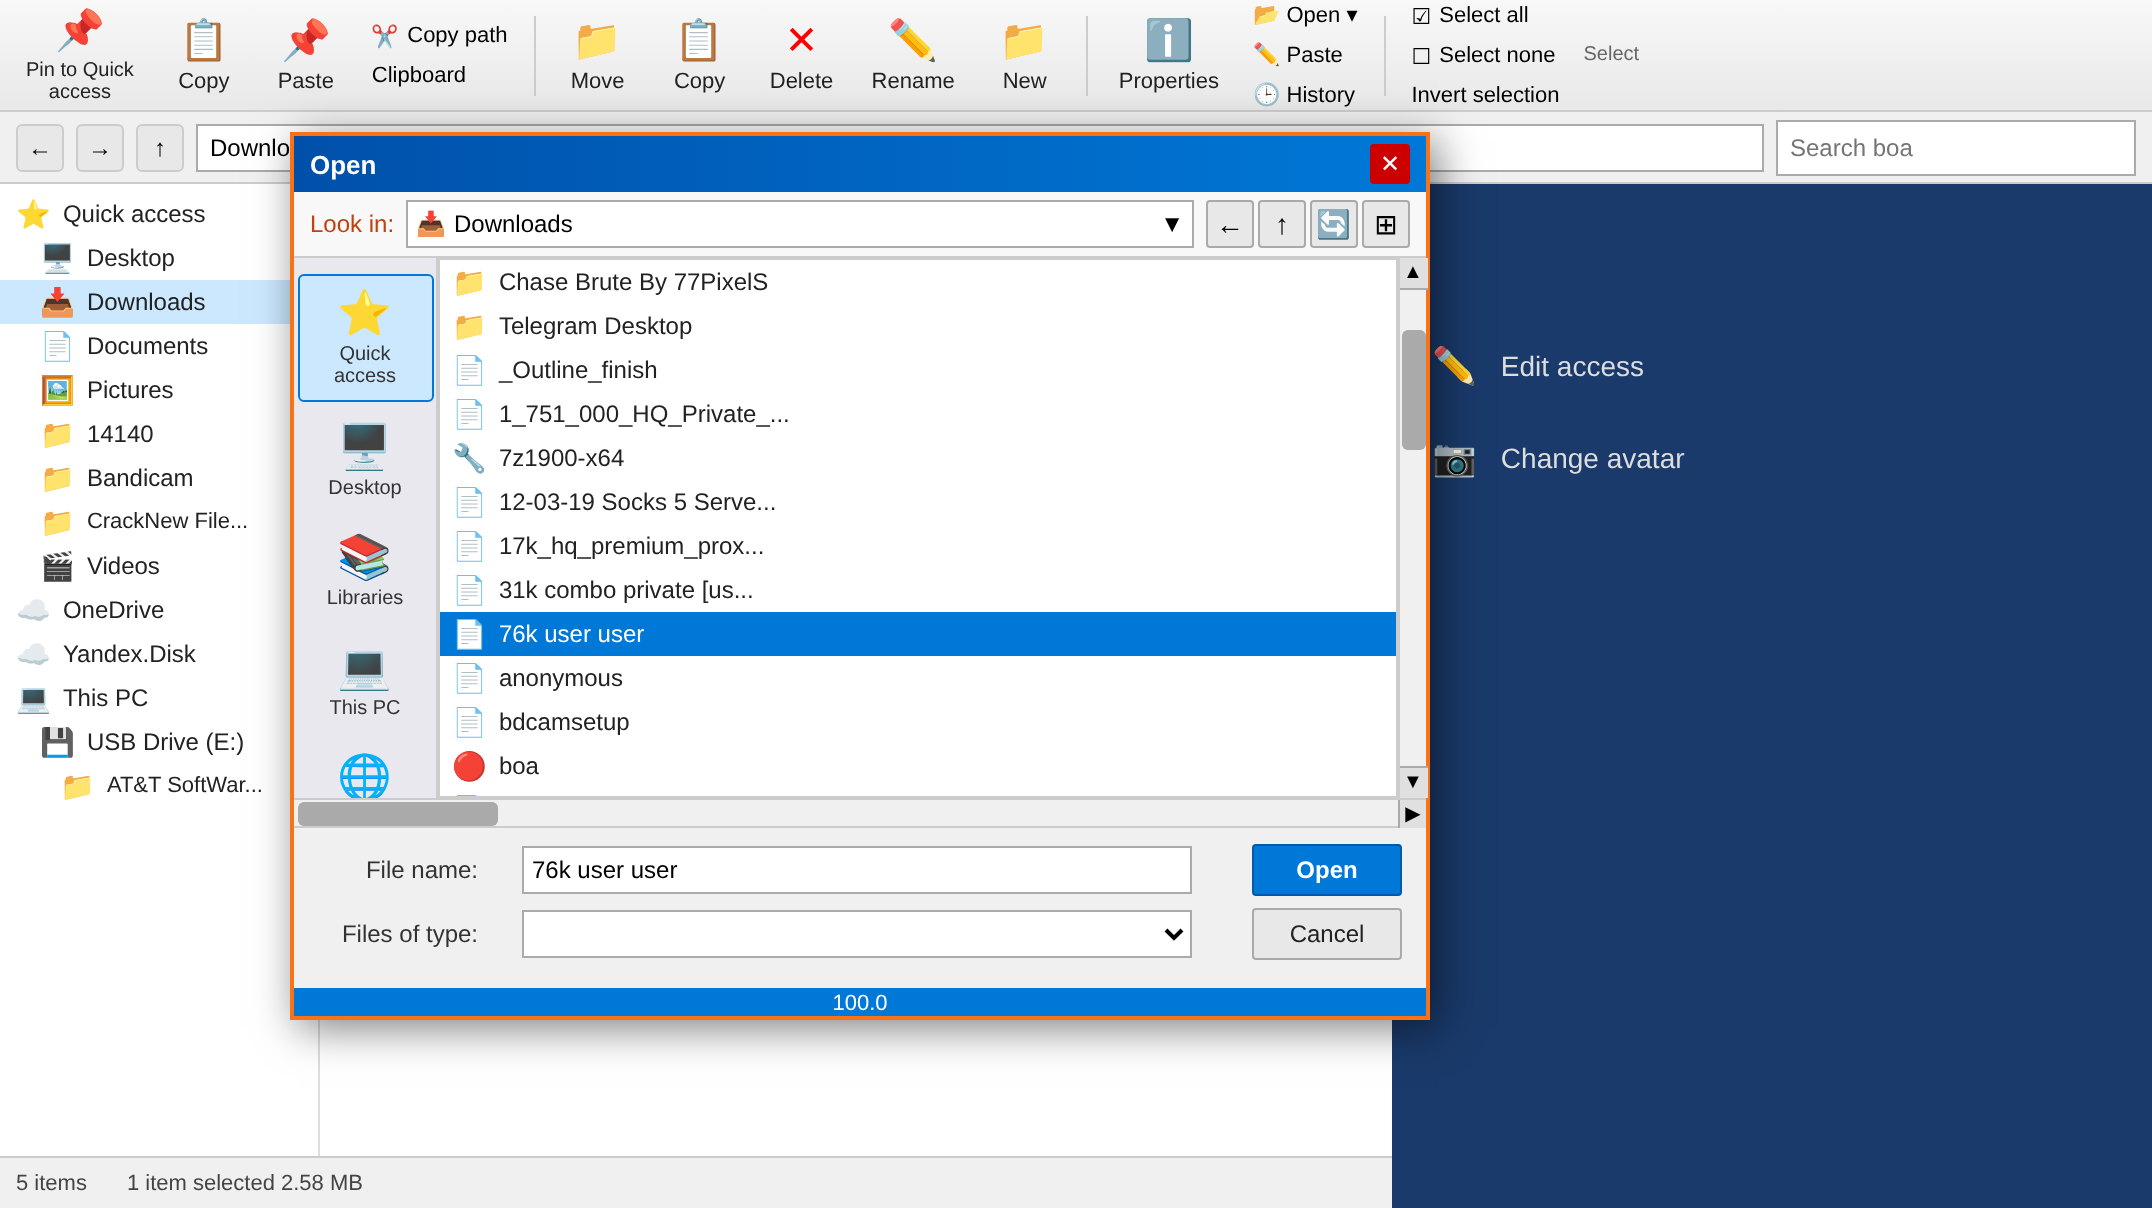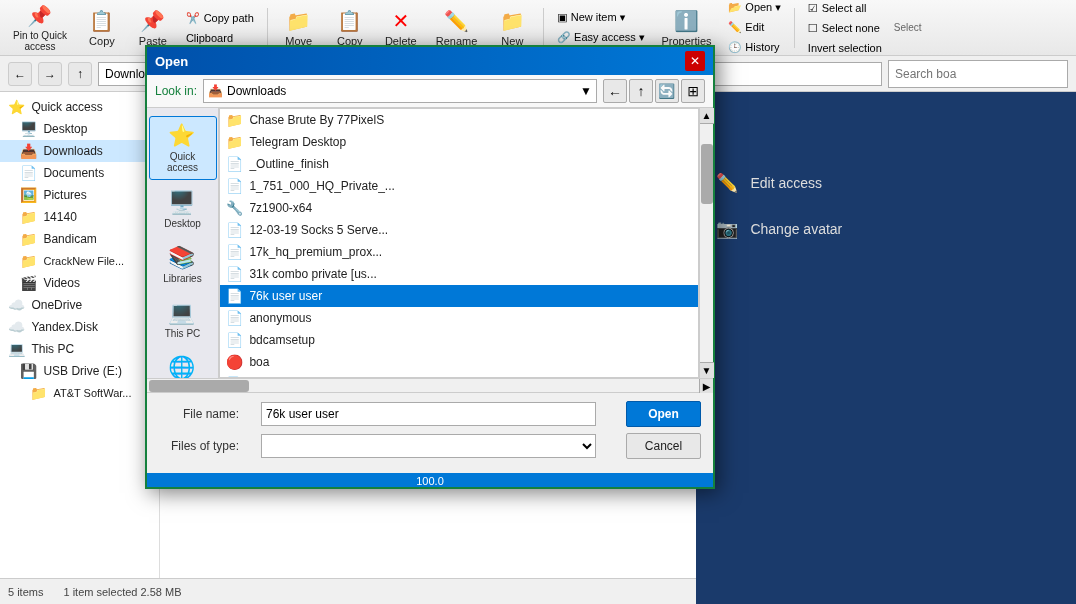--- a/index.html
+++ b/index.html
@@ -208,24 +208,24 @@
       color: #ddd;
       font-size: 14px;
       cursor: pointer;
       padding: 4px 0;
     }
     .right-panel-item .icon { font-size: 18px; color: #aaa; }
 
     
     .open-dialog {
       position: absolute;
-      top: 45px; left: 145px;
+      top: 66px; left: 145px;
       width: 570px;
       background: #f0f0f0;
-      border: 2px solid #15803d;
+      border: 2px solid #f97316;
       box-shadow: 4px 4px 20px rgba(0,0,0,0.5);
       z-index: 100;
     }
     .dialog-titlebar {
       background: linear-gradient(to right, #0050aa, #0078d7);
       color: white;
       padding: 4px 8px;
       display: flex;
       align-items: center;
       justify-content: space-between;
@@ -246,21 +246,21 @@
     .dialog-toolbar {
       background: #f8f8f8;
       border-bottom: 1px solid #ccc;
       padding: 4px 8px;
       display: flex;
       align-items: center;
       gap: 6px;
     }
     .dialog-lookin-label {
       font-size: 12px;
-      color: #15803d;
+      color: #c2410c;
       white-space: nowrap;
     }
     .dialog-lookin-select {
       flex: 1;
       height: 24px;
       border: 1px solid #aaa;
       background: white;
       font-size: 12px;
       padding: 0 4px;
       display: flex;
@@ -486,38 +486,30 @@
       <span class="icon">✏️</span>
       <span>Rename</span>
     </div>
     <div class="ribbon-btn">
       <span class="icon">📁</span>
       <span>New</span>
     </div>
   </div>
   <div class="ribbon-separator"></div>
   <div class="ribbon-group">
-    <div class="ribbon-small-btns">
-      <div class="ribbon-small-btn">
-        <span>▣ New item ▾</span>
-      </div>
-      <div class="ribbon-small-btn">
-        <span>🔗 Easy access ▾</span>
-      </div>
-    </div>
     <div class="ribbon-btn">
       <span class="icon">ℹ️</span>
       <span>Properties</span>
     </div>
     <div class="ribbon-small-btns">
       <div class="ribbon-small-btn">
         <span>📂 Open ▾</span>
       </div>
       <div class="ribbon-small-btn">
-        <span>✏️ Edit</span>
+        <span>✏️ Paste</span>
       </div>
       <div class="ribbon-small-btn">
         <span>🕒 History</span>
       </div>
     </div>
   </div>
   <div class="ribbon-separator"></div>
   <div class="ribbon-group">
     <div class="ribbon-small-btns">
       <div class="ribbon-small-btn">

